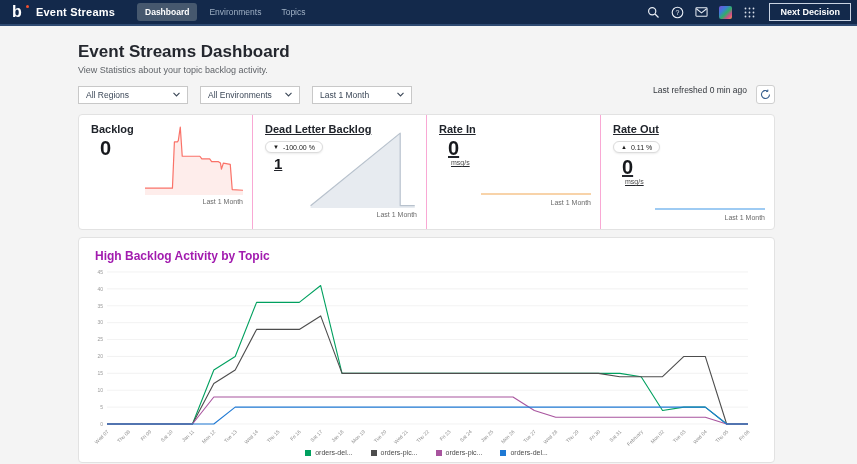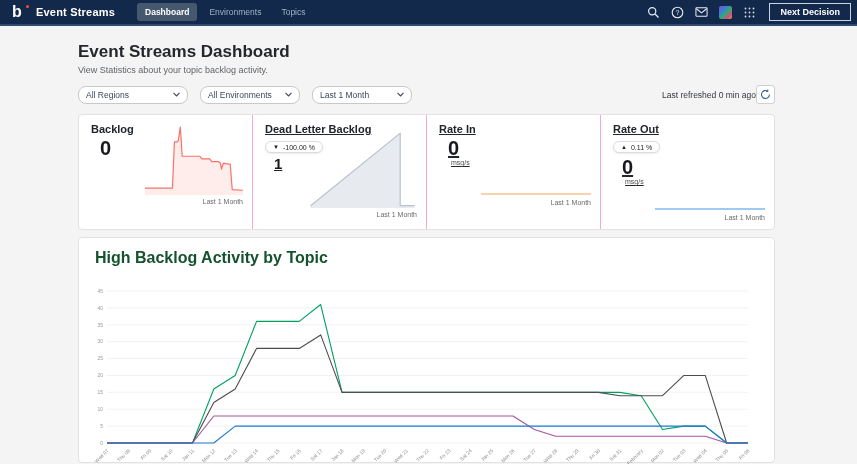--- a/index.html
+++ b/index.html
@@ -24,26 +24,26 @@
   .next-btn { font-size:9px; color:#fff; border:1px solid #c9d3e2; border-radius:0;
     padding:3px 10px; background:transparent; font-weight:600; cursor:pointer; margin-left:2px; font-family:inherit; }
 
   
   main { padding:8px 82px 0 78px; }
   h1 { font-size:17px; font-weight:700; color:#24272e; margin:8px 0 3px; }
   .subtitle { font-size:9px; color:#5f6368; margin-bottom:10px; }
 
   
   .filter-row { display:flex; align-items:center; gap:12px; }
-  .select { height:18px; background:#fff; border:1px solid #c8c8c8; border-radius:8px;
+  .select { height:18px; background:#fff; border:1px solid #c8c8c8; border-radius:0;
     display:flex; align-items:center; justify-content:space-between; padding:4px 7px;
     font-size:8.5px; color:#3c4858; cursor:pointer; }
   .select.w1 { width:110px; } .select.w2 { width:100px; } .select.w3 { width:100px; }
   .chev { width:7px; height:5px; flex:none; margin-left:6px; }
-  .refresh-area { margin-left:auto; display:flex; align-items:center; }
+  .refresh-area { margin-left:auto; display:flex; gap:9px; }
   .refreshed-text { font-size:8.5px; color:#33373d; }
   .refresh-btn { width:19px; height:19px; background:#fff; border:1px solid #cfcfcf; border-radius:3px;
     display:flex; align-items:center; justify-content:center; cursor:pointer; }
 
   
   .stats-panel { margin-top:10px; background:#fff; border:1px solid #e2e2e2; border-radius:4px;
     display:flex; height:116px; }
   .stat-card { flex:1; position:relative; padding:8px 12px; }
   .stat-card + .stat-card { border-left:1px solid #f9a8d4;text-decoration:underline; }
   .stat-title { font-size:11px; font-weight:700; color:#20242b; }
@@ -55,21 +55,21 @@
   .stat-value.sm { font-size:15px; }
   .stat-unit { font-size:7px; color:#4a4a4a; margin-left:12px; }
   .spark-wrap { position:absolute; right:9px; display:flex; flex-direction:column; align-items:flex-end; gap:2px; }
   .spark-wrap.pos-a { bottom:24px; } .spark-wrap.pos-b { bottom:11px; }
   .spark-wrap.pos-c { bottom:23px; } .spark-wrap.pos-d { bottom:8px; }
   .spark-caption { font-size:7px; color:#6b6b6b; }
 
   
   .chart-panel { margin-top:7px; background:#fff; border:1px solid #e2e2e2; border-radius:4px;
     padding:8px 12px 4px; height:226px; }
-  .chart-title { font-size:16px; font-weight:700; color:#14532d; margin:3px 0 20px 4px; }
+  .chart-title { font-size:12px; font-weight:700; color:#a21caf; margin:3px 0 5px 4px; }
   .legend { display:flex; justify-content:center; gap:18px; margin-top:-7px; }
   .legend-item { display:inline-flex; align-items:center; gap:4px; cursor:pointer; }
   .legend-swatch { width:6px; height:6px; display:inline-block; }
   .legend-label { font-size:7px; color:#4a4a4a; }
 </style>
 </head>
 <body>
 
 <header class="navbar">
   <div class="nav-left">

